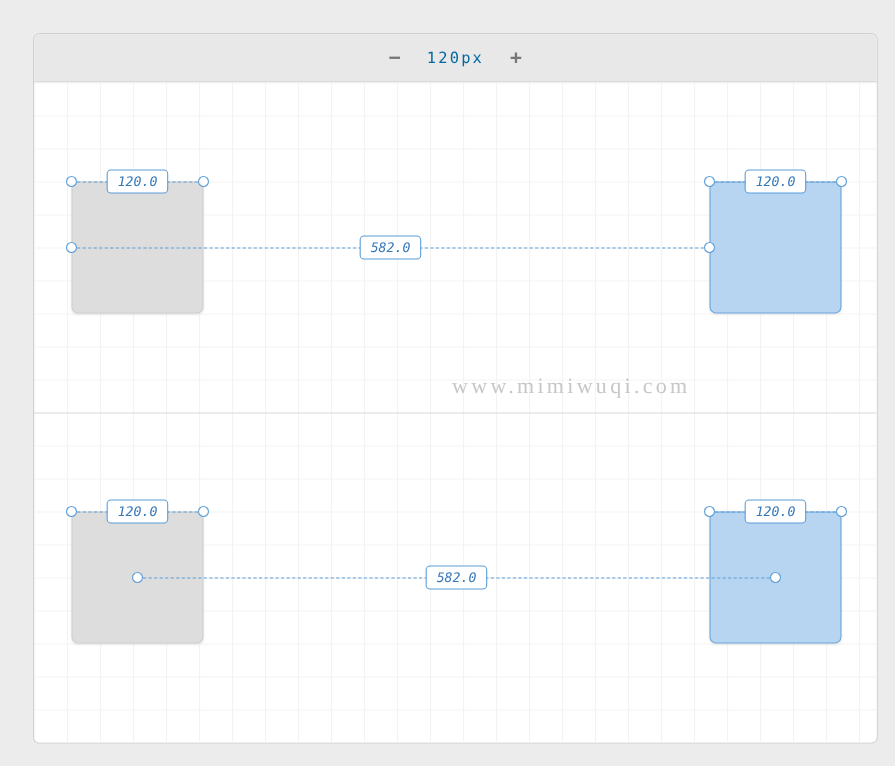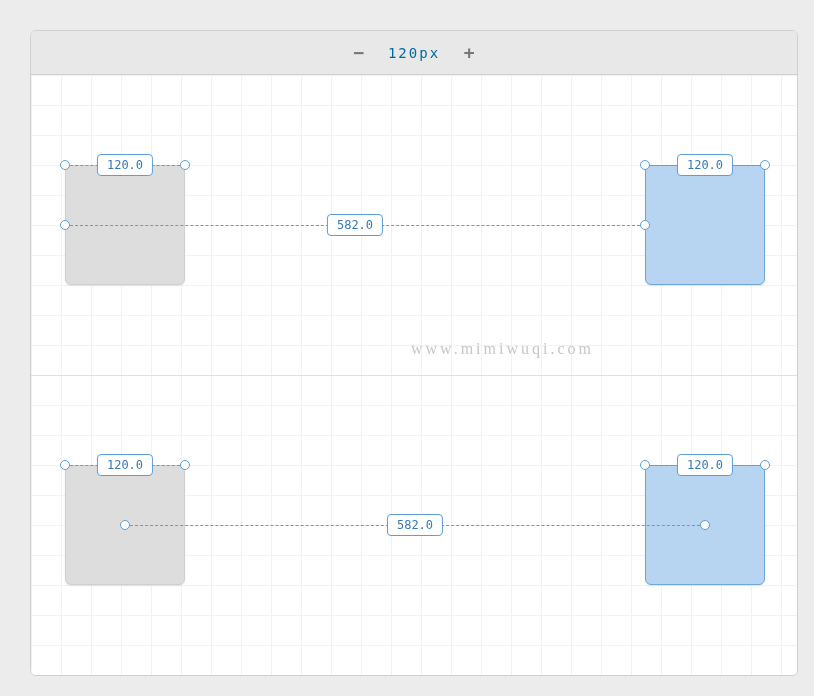--- a/index.html
+++ b/index.html
@@ -104,26 +104,27 @@
       position: absolute;
       padding: 3px 9px;
       border: 1px solid #5c9ed8;
       background: #fff;
       border-radius: 4px;
       color: #3578b8;
       font-family: Consolas, Menlo, monospace;
       font-size: 12px;
       transform: translate(-50%, -50%);
       z-index: 5;
+      font-style: italic;
     }
     .watermark {
       position: absolute;
       color: #c7c7c7;
       font-family: Georgia, "Times New Roman", serif;
-      font-size: 16px;
+      font-size: 20px;
       letter-spacing: 3px;
       user-select: none;
     }
   </style>
 </head>
 <body>
 
 <div class="panel">
 
   <div class="toolbar">

